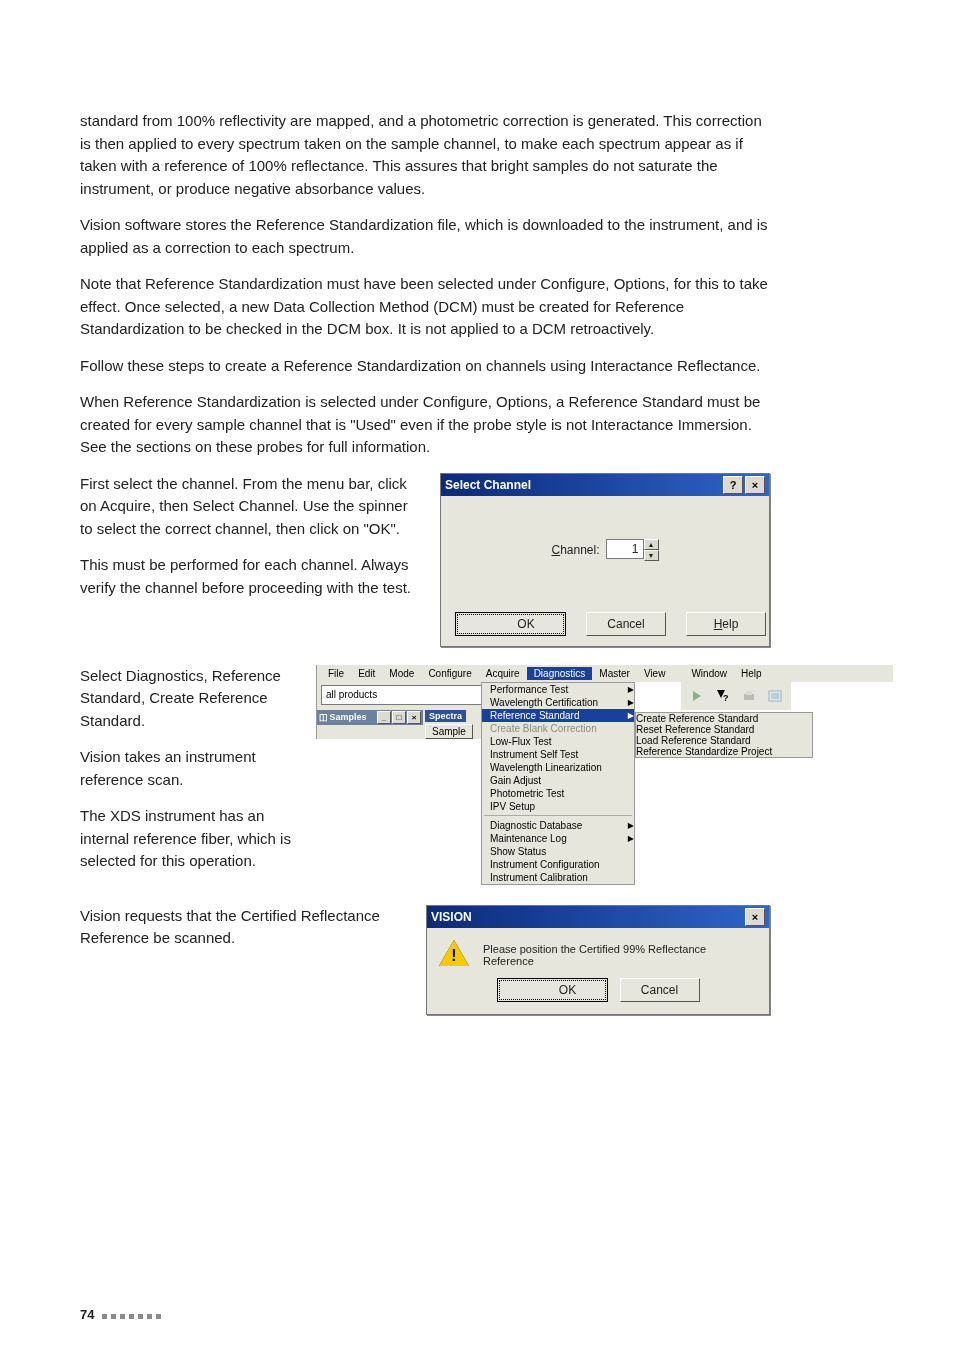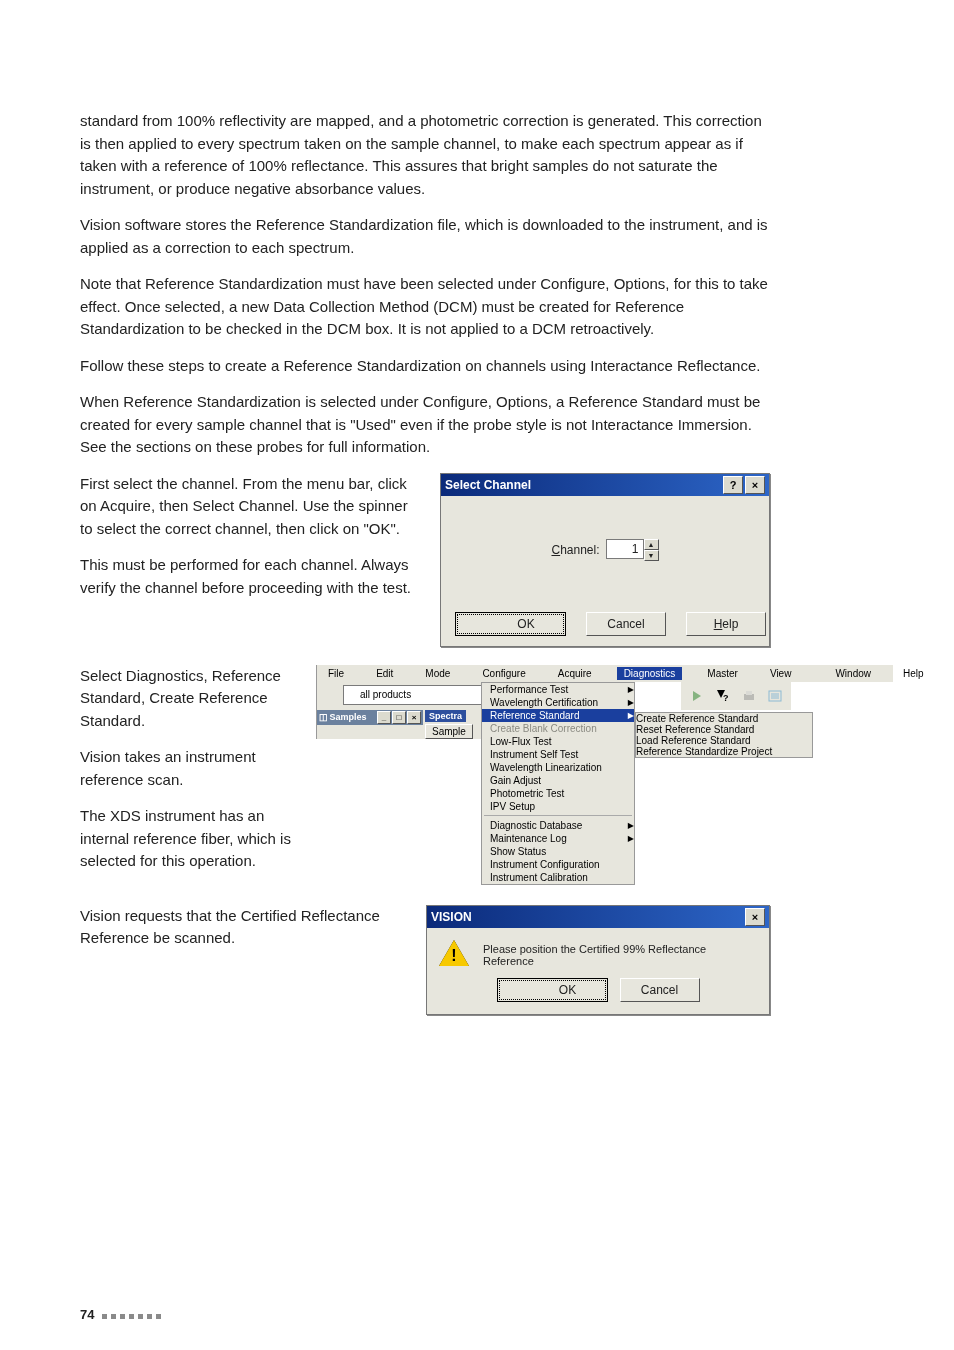--- a/index.html
+++ b/index.html
@@ -84,37 +84,37 @@
   .btn.default { outline:1px dotted #000; outline-offset:-3px; border:1px solid #000;padding-left:31px;}
 
   .app {
     width: 576px;
     border-left: 1px solid #999;
     font-size: 10px;
     color:#000;
   }
   .menubar {
     background:#e7e6dd;
-    display:flex; gap:18px;
+    display:flex; gap:0;
     padding:2px 4px;
   }
   .menubar span { padding:1px 7px; }
   .menubar span.active { background:#1a3f9e; color:#fff; }
   .toolbar {
     background:#e7e6dd;
     display:flex; align-items:center; gap:2px;
     padding:2px 4px;
   }
   .combo {
     display:flex;
   }
   .combo .cv {
     width: 154px; height:18px; background:#fff;
     border:1px solid #7a7a7a;
-    font-size:10px; padding:0 16px; display:flex;align-items:center;margin-left:22px;
+    font-size:10px; padding:0 4px; display:flex;align-items:center;
   }
   .combo .cd {
     width:16px;height:20px; background:#dcdbcf;
     border:1px solid #fff;border-right-color:#555;border-bottom-color:#555;
     display:flex;align-items:center;justify-content:center;font-size:8px;
   }
   .tool {
     width:22px;height:22px;
     border:1px solid #e7e6dd;
     display:flex;align-items:center;justify-content:center;

